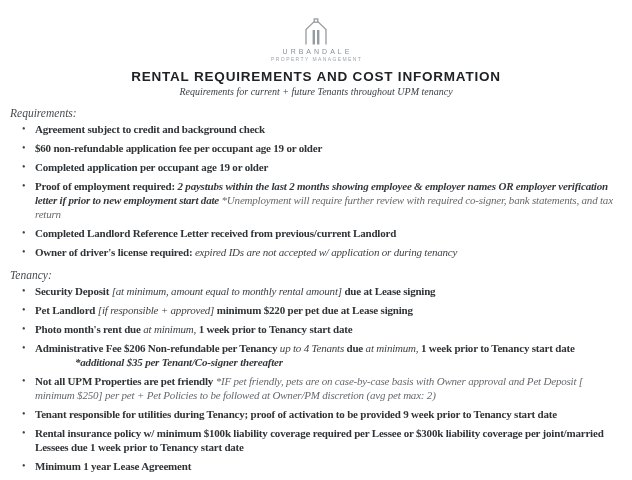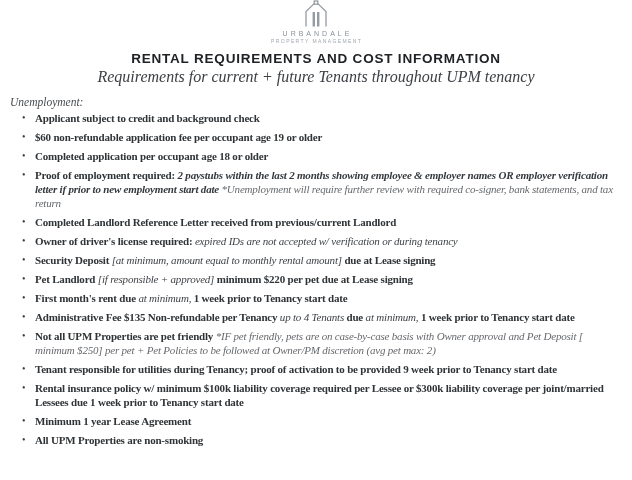--- a/index.html
+++ b/index.html
@@ -4,21 +4,21 @@
 <style>
   html,body{margin:0;padding:0;background:#ffffff;}
   .page{
     position:relative;
     width:632px;height:480px;
     background:#ffffff;
     overflow:hidden;
     font-family:"Liberation Serif", serif;
     color:#303437;
     box-sizing:border-box;
-    padding-top:0;
+    padding-top:18px;
   }
   
   .hdr{text-align:center;}
   .logo-wrap{display:flex;flex-direction:column;align-items:center;line-height:1;}
   .logo-icon{display:block;}
   .logo-name{
     font-family:"Liberation Sans", sans-serif;
     font-size:7px;letter-spacing:3px;color:#8a9199;
     margin-top:3px;text-indent:3px;
   }
@@ -26,21 +26,21 @@
     font-family:"Liberation Sans", sans-serif;
     font-size:5px;letter-spacing:1.4px;color:#a0a6ad;
     margin-top:2px;text-indent:1.4px;
   }
   .doc-title{
     font-family:"Liberation Sans", sans-serif;
     font-weight:bold;font-size:13.5px;letter-spacing:0.8px;
     color:#202326;margin-top:7px;
   }
   .doc-subtitle{
-    font-style:italic;font-size:16px;color:#3b3f43;margin-top:2px;
+    font-style:italic;font-size:10px;color:#3b3f43;margin-top:2px;
   }
   
   .section-label{
     font-style:italic;font-size:11.5px;color:#474b4f;
     margin:10px 0 3px 10px;
   }
   ul.bullets{
     list-style:none;margin:0 0 0 0;padding:0 6px 0 22px;
   }
   ul.bullets li{
@@ -80,65 +80,66 @@
       </svg>
       <div class="logo-name">URBANDALE</div>
       <div class="logo-tagline">PROPERTY MANAGEMENT</div>
     </div>
     <div class="doc-title">RENTAL REQUIREMENTS AND COST INFORMATION</div>
     <div class="doc-subtitle">Requirements for current + future Tenants throughout UPM tenancy</div>
   </div>
 
   <div id="sections">
       <div class="section">
-        <div class="section-label">Unemployment:</div>
+        <div class="section-label">Requirements:</div>
         <ul class="bullets">
           <li>
             <span class="dot">•</span>
-            <div class="txt"><span class="seg-b">Applicant subject to credit and background check</span></div>
+            <div class="txt"><span class="seg-b">Agreement subject to credit and background check</span></div>
           </li>
           <li>
             <span class="dot">•</span>
             <div class="txt"><span class="seg-b">$60 non-refundable application fee per occupant age 19 or older</span></div>
           </li>
           <li>
             <span class="dot">•</span>
-            <div class="txt"><span class="seg-b">Completed application per occupant age 18 or older</span></div>
+            <div class="txt"><span class="seg-b">Completed application per occupant age 19 or older</span></div>
           </li>
           <li>
             <span class="dot">•</span>
             <div class="txt"><span class="seg-b">Proof of employment required: </span><span class="seg-bi">2 paystubs within the last 2 months showing employee &amp; employer names OR employer verification letter if prior to new employment start date </span><span class="seg-ig">*Unemployment will require further review with required co-signer, bank statements, and tax return</span></div>
           </li>
           <li>
             <span class="dot">•</span>
             <div class="txt"><span class="seg-b">Completed Landlord Reference Letter received from previous/current Landlord</span></div>
           </li>
           <li>
             <span class="dot">•</span>
-            <div class="txt"><span class="seg-b">Owner of driver's license required: </span><span class="seg-i">expired IDs are not accepted w/ verification or during tenancy</span></div>
+            <div class="txt"><span class="seg-b">Owner of driver's license required: </span><span class="seg-i">expired IDs are not accepted w/ application or during tenancy</span></div>
           </li>
         </ul>
       </div>
       <div class="section">
+        <div class="section-label">Tenancy:</div>
         <ul class="bullets">
           <li>
             <span class="dot">•</span>
             <div class="txt"><span class="seg-b">Security Deposit </span><span class="seg-i">[at minimum, amount equal to monthly rental amount] </span><span class="seg-b">due at Lease signing</span></div>
           </li>
           <li>
             <span class="dot">•</span>
             <div class="txt"><span class="seg-b">Pet Landlord </span><span class="seg-i">[if responsible + approved] </span><span class="seg-b">minimum $220 per pet due at Lease signing</span></div>
           </li>
           <li>
             <span class="dot">•</span>
-            <div class="txt"><span class="seg-b">First month's rent due </span><span class="seg-i">at minimum, </span><span class="seg-b">1 week prior to Tenancy start date</span></div>
+            <div class="txt"><span class="seg-b">Photo month's rent due </span><span class="seg-i">at minimum, </span><span class="seg-b">1 week prior to Tenancy start date</span></div>
           </li>
           <li>
             <span class="dot">•</span>
-            <div class="txt"><span class="seg-b">Administrative Fee $135 Non-refundable per Tenancy </span><span class="seg-i">up to 4 Tenants </span><span class="seg-b">due </span><span class="seg-i">at minimum, </span><span class="seg-b">1 week prior to Tenancy start date</span><br></div>
+            <div class="txt"><span class="seg-b">Administrative Fee $206 Non-refundable per Tenancy </span><span class="seg-i">up to 4 Tenants </span><span class="seg-b">due </span><span class="seg-i">at minimum, </span><span class="seg-b">1 week prior to Tenancy start date</span><br><span class="seg-bi sub-indent">*additional $35 per Tenant/Co-signer thereafter</span></div>
           </li>
           <li>
             <span class="dot">•</span>
             <div class="txt"><span class="seg-b">Not all UPM Properties are pet friendly </span><span class="seg-ig">*IF pet friendly, pets are on case-by-case basis with Owner approval and Pet Deposit [ minimum $250] per pet + Pet Policies to be followed at Owner/PM discretion (avg pet max: 2)</span></div>
           </li>
           <li>
             <span class="dot">•</span>
             <div class="txt"><span class="seg-b">Tenant responsible for utilities during Tenancy; proof of activation to be provided 9 week prior to Tenancy start date</span></div>
           </li>
           <li>

